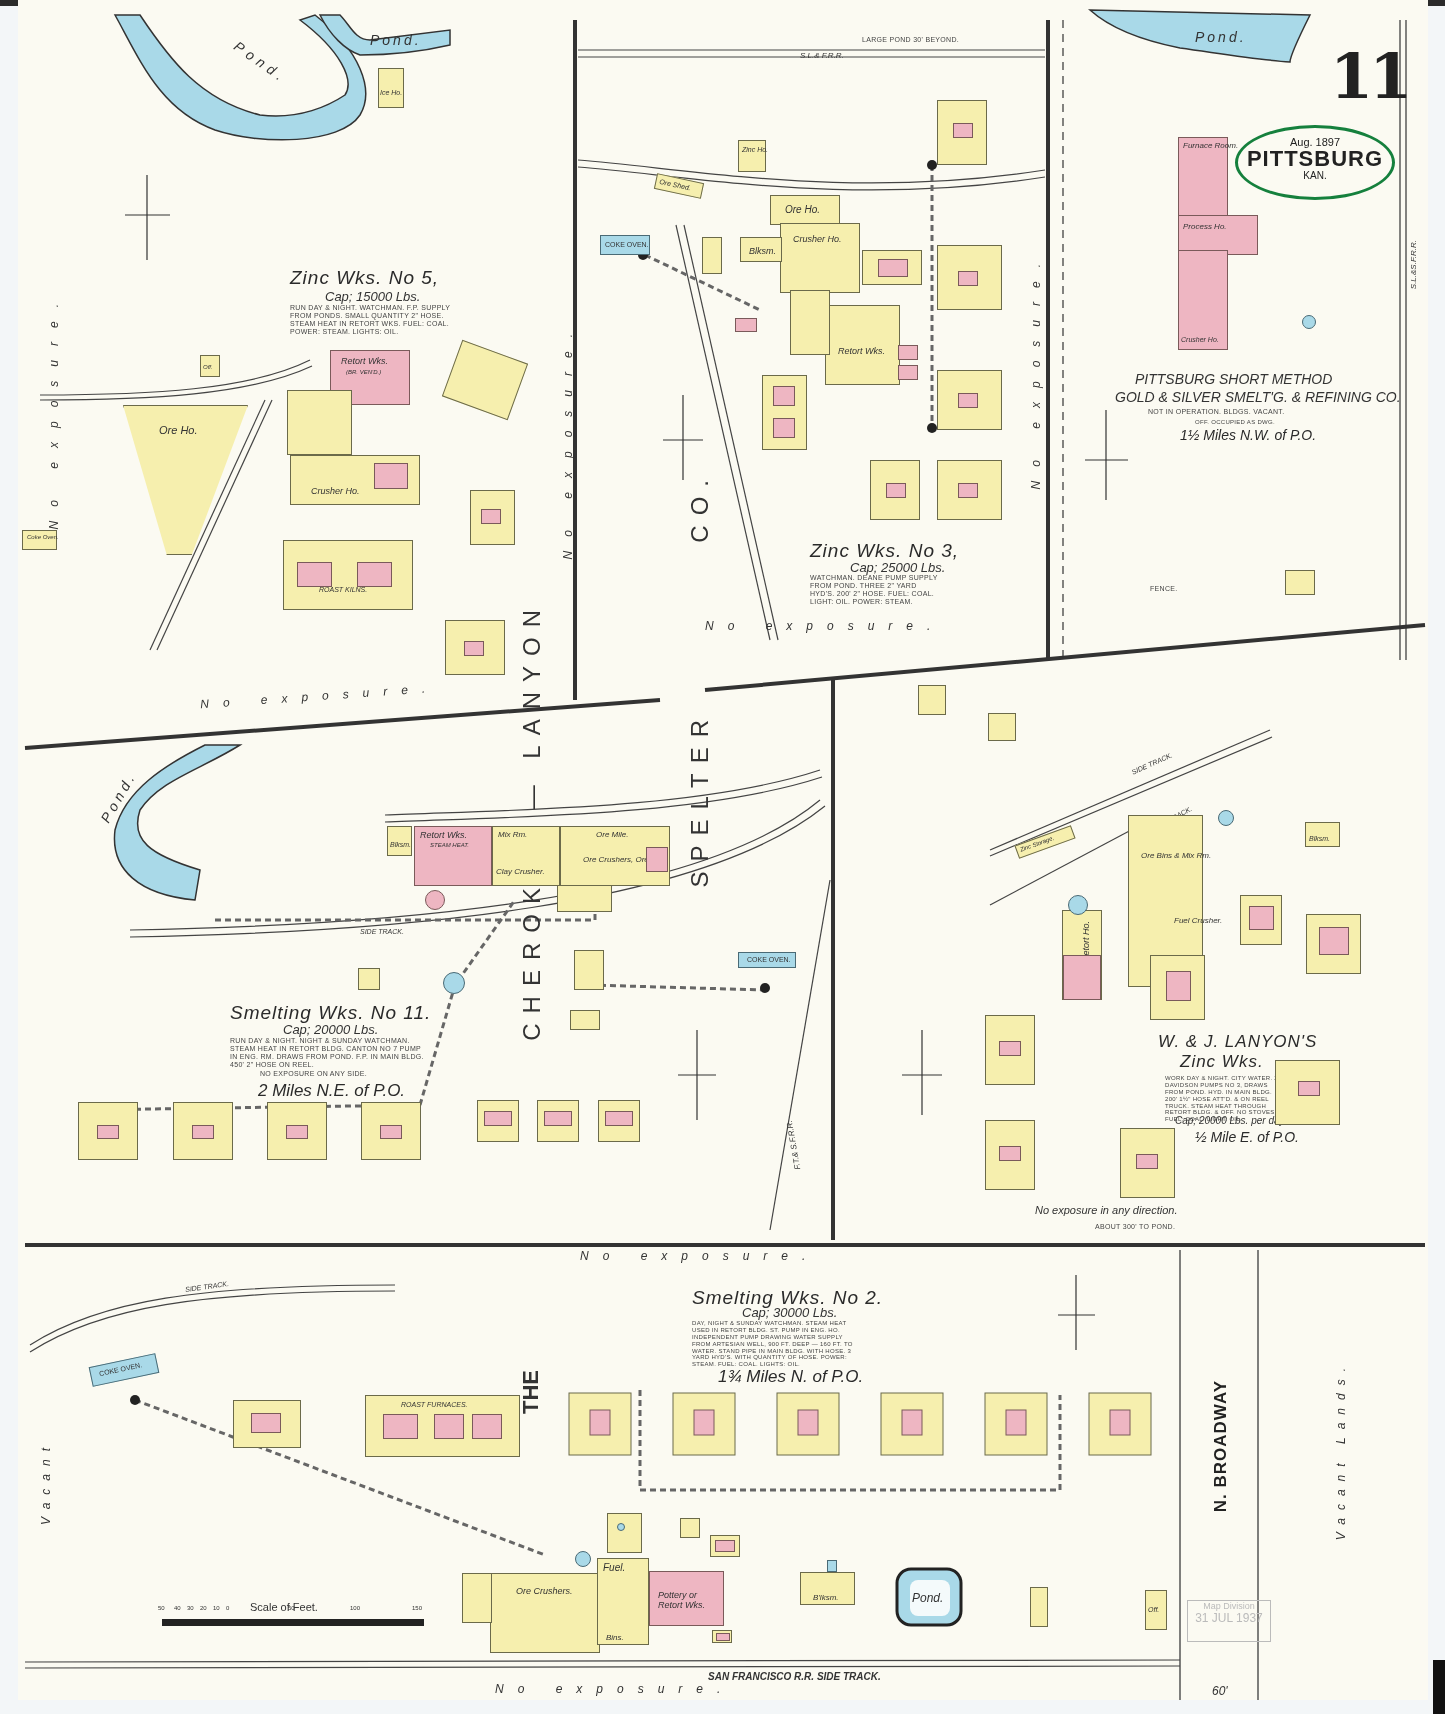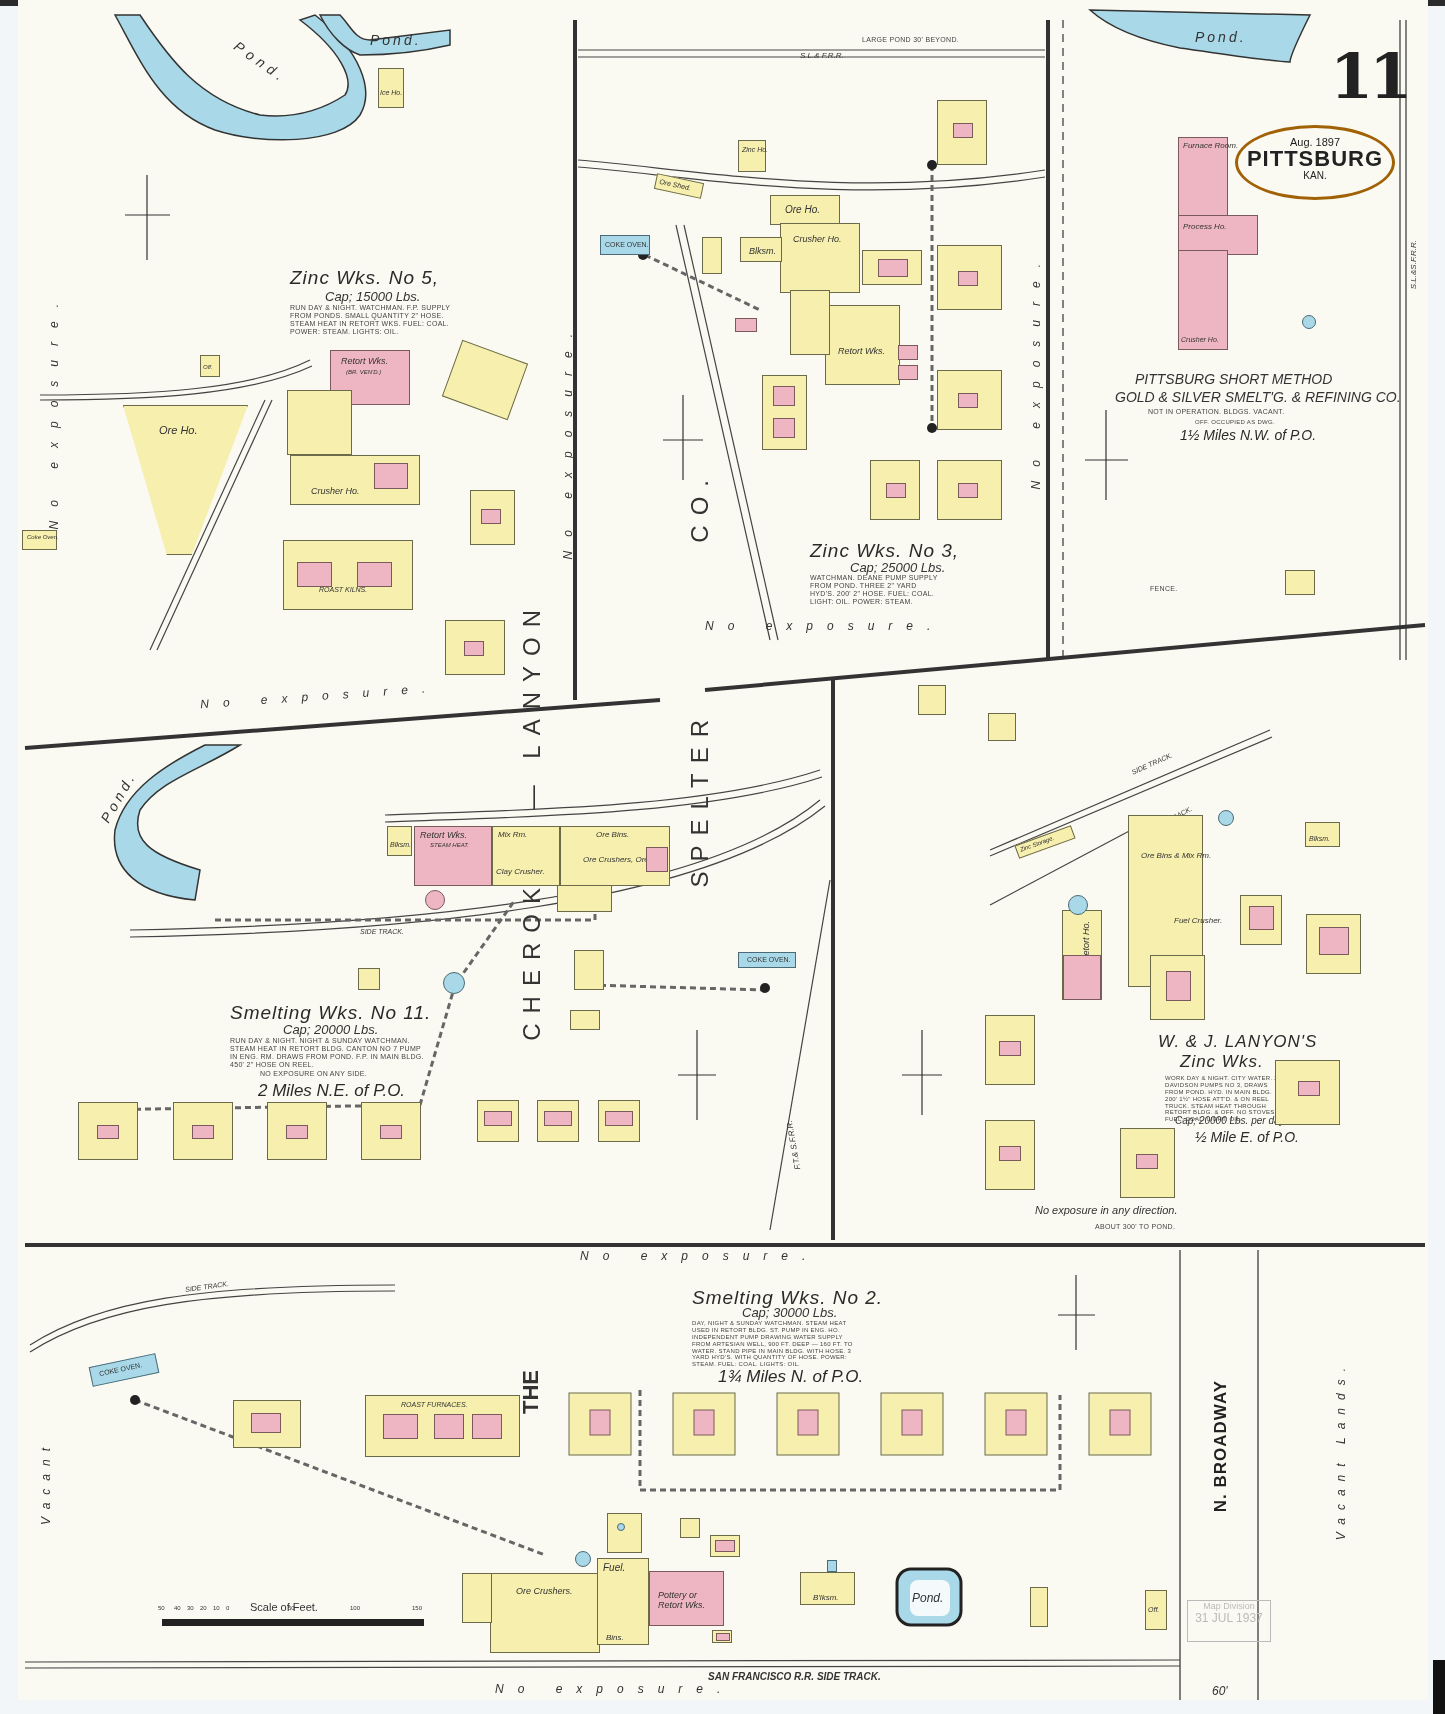--- a/index.html
+++ b/index.html
@@ -15,21 +15,21 @@
   .dist{font-size:17px;color:#2a2a2a;}
   .bldg{position:absolute;background:#f6efae;border:1.3px solid #6b6a4a;box-sizing:border-box;}
   .brick{position:absolute;background:#eeb6c2;border:1.3px solid #7a5a5a;box-sizing:border-box;}
   .blue{position:absolute;background:#a9d9e8;border:1.3px solid #4a6a75;box-sizing:border-box;}
   .bl{font-size:9px;font-style:italic;color:#333;position:absolute;white-space:nowrap;}
   .expo{font-size:12px;letter-spacing:14px;}
   .vert{writing-mode:vertical-rl;transform:rotate(180deg);}
   .street{font-size:17px;font-weight:bold;font-style:normal;letter-spacing:1px;color:#222;}
   .big{font-size:26px;font-style:normal;letter-spacing:10px;color:#333;}
   #pagenum{position:absolute;left:1330px;top:40px;font-family:"DejaVu Serif",serif;font-size:62px;font-weight:bold;color:#222;letter-spacing:-4px;}
-  #cartouche{position:absolute;left:1235px;top:125px;width:160px;height:75px;border:3px solid #a16207;border-radius:50%;text-align:center;box-sizing:border-box;}
+  #cartouche{position:absolute;left:1235px;top:125px;width:160px;height:75px;border:3px solid #15803d;border-radius:50%;text-align:center;box-sizing:border-box;}
   #cartouche .d{font-size:11px;margin-top:8px;color:#222;}
   #cartouche .c{font-size:22px;font-weight:bold;letter-spacing:1px;color:#222;line-height:1;}
   #cartouche .s{font-size:10px;color:#222;}
   .scale{position:absolute;left:162px;top:1619px;width:262px;height:7px;background:#222;}
   .scale span{position:absolute;top:-14px;font-size:6px;color:#333;}
   .stamp{position:absolute;left:1187px;top:1600px;width:82px;height:40px;border:1.5px solid #bbb;color:#bbb;font-size:9px;text-align:center;}
 </style>
 </head>
 <body>
 
@@ -287,21 +287,21 @@
   </div>
 <div class="brick" style="left:414px;top:826px;width:78px;height:60px;">
     <span class="bl" style="left:5px;top:3px;">Retort Wks.</span>
     <span class="bl" style="left:15px;top:15px;font-size:6px;">STEAM HEAT.</span>
   </div>
 <div class="bldg" style="left:492px;top:826px;width:68px;height:60px;">
     <span class="bl" style="left:5px;top:3px;font-size:8px;">Mix Rm.</span>
     <span class="bl" style="left:3px;top:40px;font-size:8px;">Clay Crusher.</span>
   </div>
 <div class="bldg" style="left:560px;top:826px;width:110px;height:60px;">
-    <span class="bl" style="left:35px;top:3px;font-size:8px;">Ore Bins.</span>
+    <span class="bl" style="left:35px;top:3px;font-size:8px;">Ore Mile.</span>
     <span class="bl" style="left:22px;top:28px;font-size:8px;">Ore Crushers, Ore Bins.</span>
   </div>
 <div class="brick" style="left:646px;top:847px;width:22px;height:25px;"></div>
 <div class="bldg" style="left:557px;top:885px;width:55px;height:27px;"></div>
 <div class="brick" style="left:425px;top:890px;width:20px;height:20px;border-radius:50%;"></div>
 <div class="blue" style="left:443px;top:972px;width:22px;height:22px;border-radius:50%;"></div>
 <div class="bldg" style="left:358px;top:968px;width:22px;height:22px;"></div>
 <div class="bldg" style="left:574px;top:950px;width:30px;height:40px;"></div>
 <div class="bldg" style="left:570px;top:1010px;width:30px;height:20px;"></div>
 <div class="blue" style="left:738px;top:952px;width:58px;height:16px;">

